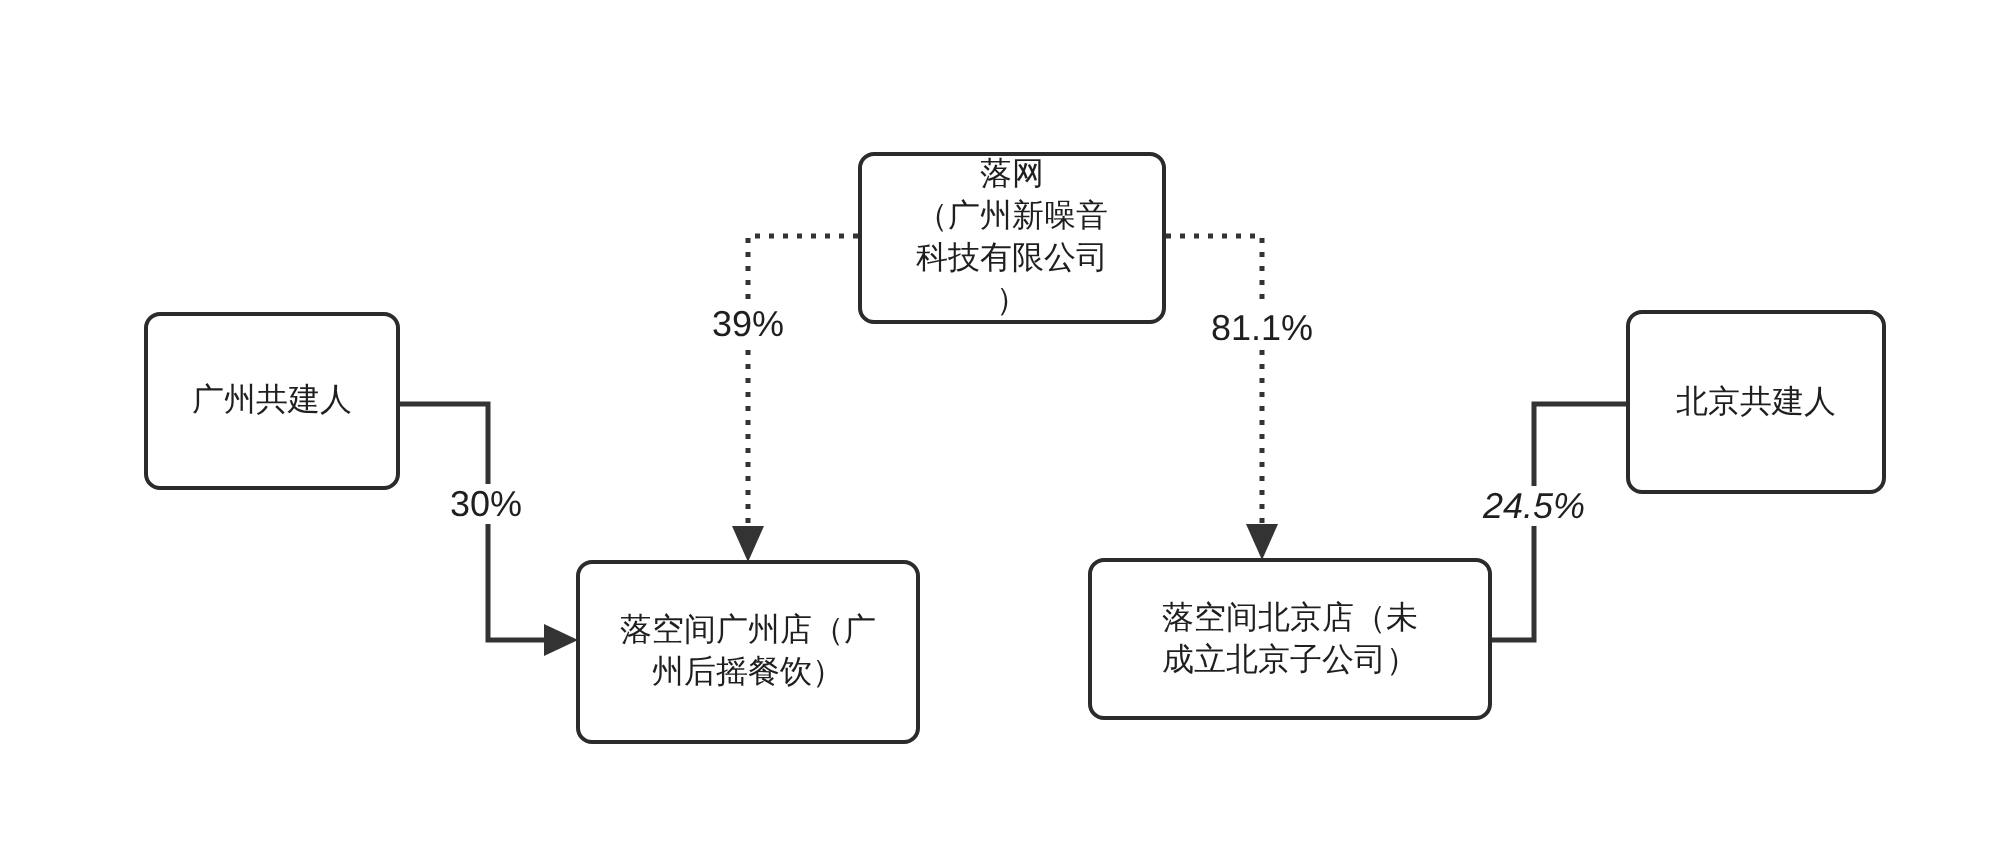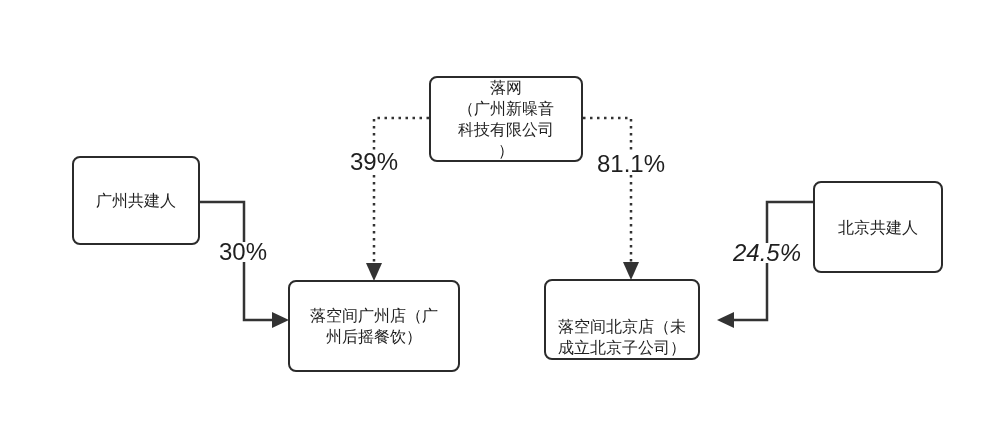--- a/index.html
+++ b/index.html
@@ -42,30 +42,30 @@
     align-items: center;
     justify-content: center;
     text-align: center;
     color: var(--color-text);
     font-size: 16px;
     line-height: 21px;
   }
   .node .node-text { white-space: pre-line; }
   .node-parent          { left: 429px; top: 76px;  width: 154px; height: 86px; }
   .node-gz-cofounders   { left: 72px;  top: 156px; width: 128px; height: 89px; }
-  .node-bj-cofounders   { left: 813px; top: 155px; width: 130px; height: 92px; margin-top: 26px; }
+  .node-bj-cofounders   { left: 813px; top: 155px; width: 130px; height: 92px; }
   .node-gz-store        { left: 288px; top: 280px; width: 172px; height: 92px; }
-  .node-bj-store        { left: 544px; top: 279px; width: 156px; height: 81px; align-items: flex-end; }
+  .node-bj-store        { left: 544px; top: 279px; width: 202px; height: 81px; }
   .edge-label {
     position: absolute;
     transform: translate(-50%, -50%);
     background: var(--color-bg);
     padding: 0 3px;
     color: var(--color-text);
-    font-size: 24px;
+    font-size: 18px;
     line-height: 20px;
     white-space: nowrap;
   }
   .label-parent-gz { left: 374px; top: 162px; }
   .label-parent-bj { left: 631px; top: 164px; }
   .label-gz-cf     { left: 243px; top: 252px; }
   .label-bj-cf     { left: 767px; top: 253px; font-style: italic; }
 </style>
 </head>
 <body>

